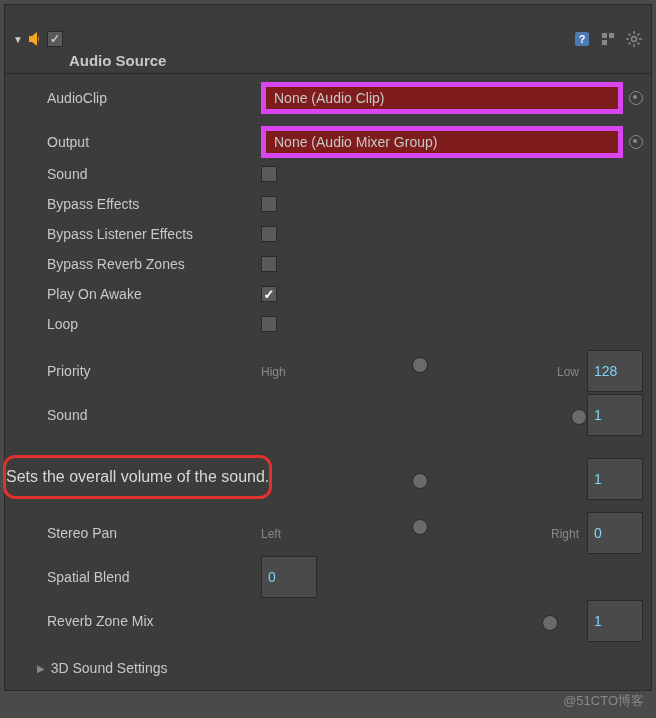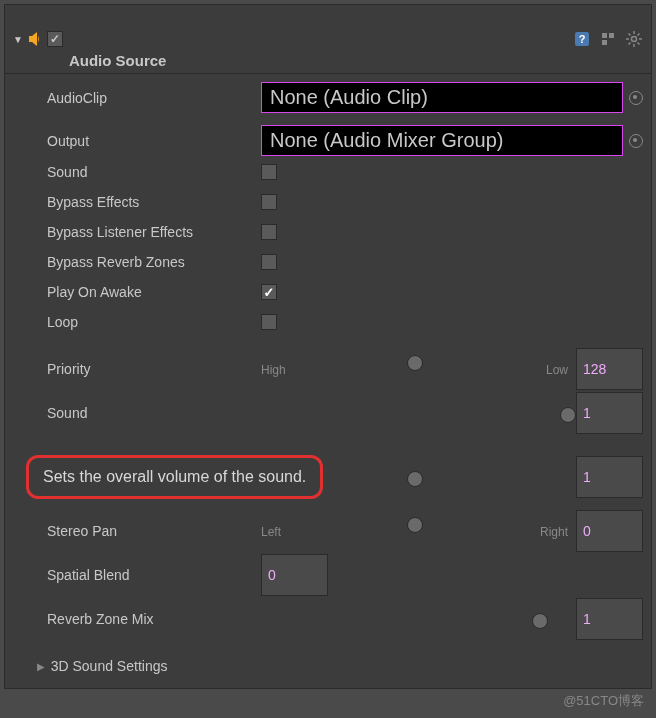--- a/index.html
+++ b/index.html
@@ -11,31 +11,31 @@
     .speaker-icon svg { fill: #f5a623; }
     .header-checkbox { width: 16px; height: 16px; margin-right: 6px; background: #5a5a5a; border: 1px solid #2a2a2a; display: flex; align-items: center; justify-content: center; cursor: pointer; }
     .header-checkbox.checked::after { content: "✓"; color: #c8c8c8; font-size: 12px; font-weight: bold; }
     .header-title { font-weight: bold; font-size: 15px; flex: 1; margin-top: 43px; }
     .header-icons { display: flex; gap: 8px; align-items: center; }
     .header-icon { width: 18px; height: 18px; cursor: pointer; display: flex; align-items: center; justify-content: center; }
     .body { padding: 8px 8px 8px 12px; }
     .row { display: flex; align-items: center; min-height: 28px; margin-bottom: 2px; }
     .label { width: 244px; padding-left: 30px; font-size: 14px; }
     .value { flex: 1; display: flex; align-items: center; gap: 6px; }
-    .object-field { flex: 1; background: #000000; border: 1px solid #d946ef; padding: 3px 8px; font-size: 20px; color: #c8c8c8; }
+    .object-field { flex: 1; background: #7f1d1d; border: 5px solid #d946ef; padding: 3px 8px; font-size: 14px; color: #c8c8c8; }
     .target-icon { width: 14px; height: 14px; border: 1.5px solid #888; border-radius: 50%; position: relative; cursor: pointer; }
     .target-icon::after { content: ""; position: absolute; top: 3px; left: 3px; width: 4px; height: 4px; background: #888; border-radius: 50%; }
     .checkbox { width: 16px; height: 16px; background: #5a5a5a; border: 1px solid #2a2a2a; display: flex; align-items: center; justify-content: center; cursor: pointer; }
     .checkbox.checked::after { content: "✓"; color: #fff; font-size: 13px; font-weight: bold; }
     .slider { flex: 1; height: 4px; background: #2a2a2a; position: relative; cursor: pointer; }
     .slider-thumb { position: absolute; top: -6px; width: 16px; height: 16px; background: #6a6a6a; border-radius: 50%; border: 1px solid #2a2a2a; cursor: pointer; transform: translateX(-50%); }
     .slider-labels { display: flex; justify-content: space-between; font-size: 12px; color: #888; margin-top: 2px; }
-    .number-field { width: 67px; background: #4a4a4a; border: 1px solid #2a2a2a; padding: 12px 6px; color: #f0abfc; font-size: 14px; }
+    .number-field { width: 56px; background: #4a4a4a; border: 1px solid #2a2a2a; padding: 12px 6px; color: #7dd3fc; font-size: 14px; }
     .gap { height: 10px; }
-    .tooltip-box { position: absolute; left: 26px; top: 455px; background: #3c3c3c; border: 3px solid #e03030; border-radius: 12px; padding: 10px 14px; font-size: 16px; color: #d8d8d8; z-index: 10; }
+    .tooltip-box { position: absolute; left: 3px; top: 455px; background: #3c3c3c; border: 3px solid #e03030; border-radius: 12px; padding: 10px 0; font-size: 16px; color: #d8d8d8; z-index: 10; }
     .section-header { display: flex; align-items: center; padding: 6px 0 6px 20px; cursor: pointer; }
     .section-foldout { color: #888; font-size: 10px; margin-right: 6px; }
     .watermark { position: absolute; bottom: 8px; right: 12px; color: #888; font-size: 13px; }
     .slider-container { flex: 1; display: flex; flex-direction: column; margin-right: 8px; }
   </style>
 </head>
 <body>
 
 <div class="inspector">
   <div class="header">

